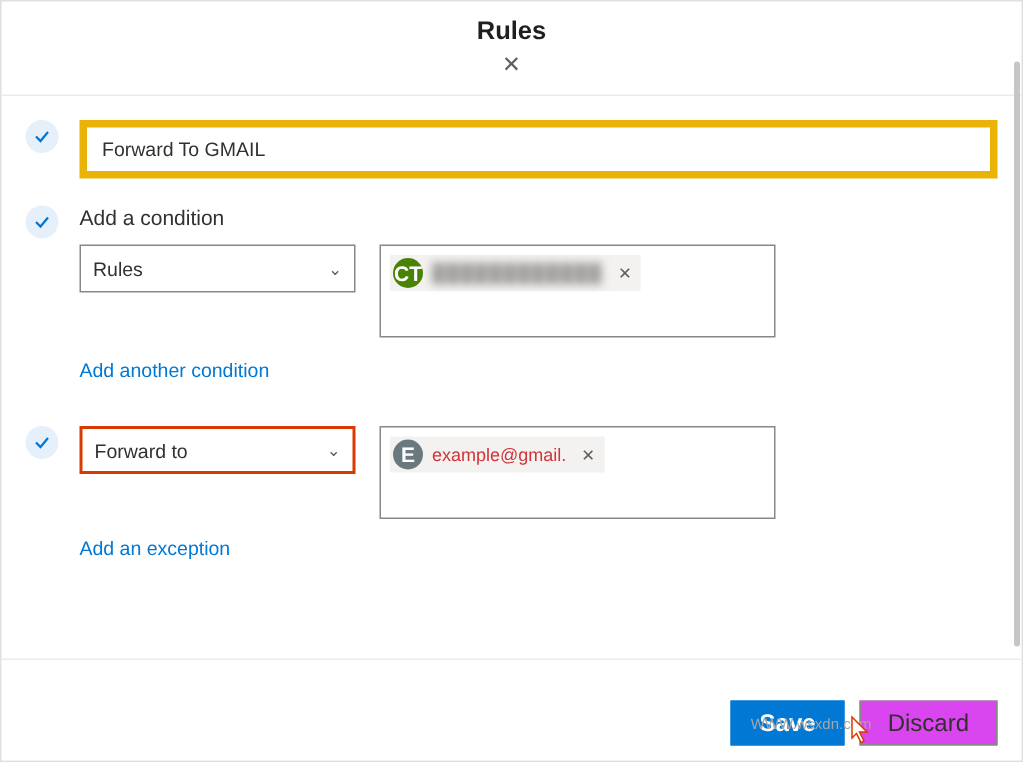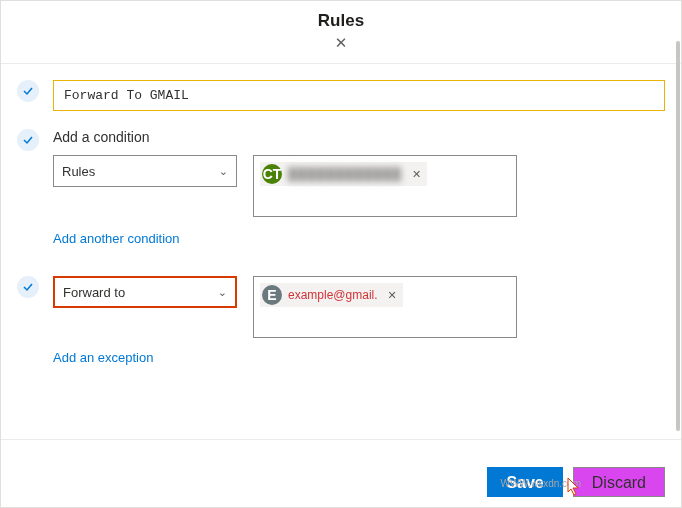--- a/index.html
+++ b/index.html
@@ -64,24 +64,24 @@
       margin-right: 14px;
       flex-shrink: 0;
       color: #0078d4;
       font-size: 11px;
     }
     .row-body { flex: 1; }
     .rule-name-input {
       width: 618px;
       max-width: 100%;
       padding: 7px 10px;
-      border: 1px solid #eab308;
+      border: 5px solid #eab308;
       font-size: 13px;
       color: #323130;
-      font-family: Liberation Mono, monospace;
+      font-family: Liberation Sans, sans-serif;
     }
     .section-label {
       font-size: 14px;
       color: #323130;
       margin-bottom: 10px;
     }
     .cond-row {
       display: flex;
       align-items: flex-start;
       gap: 16px;

